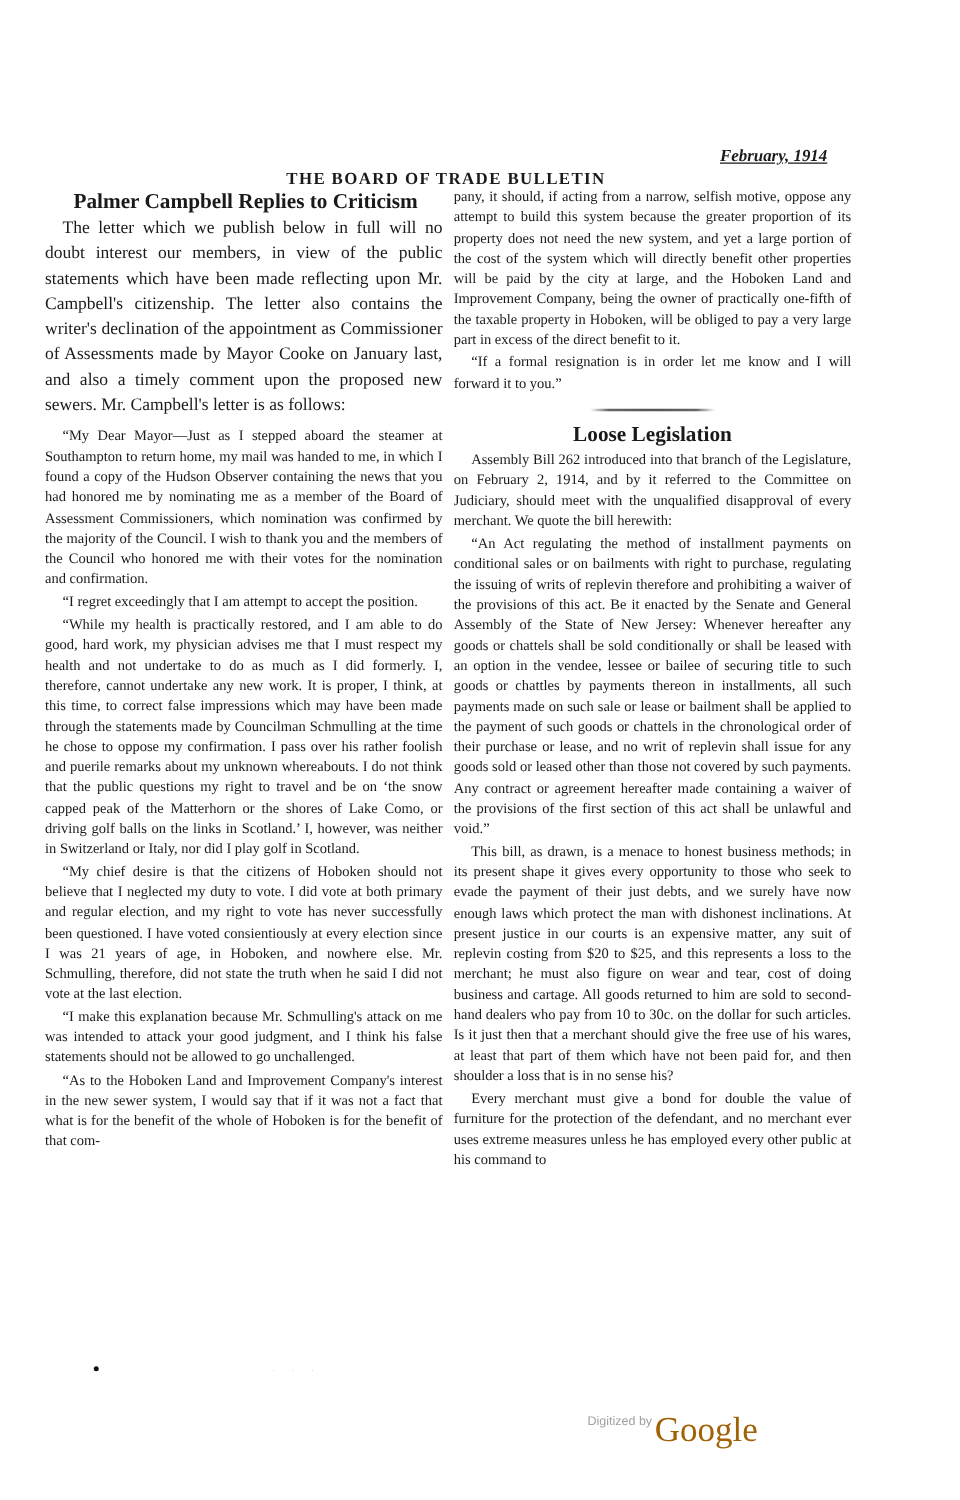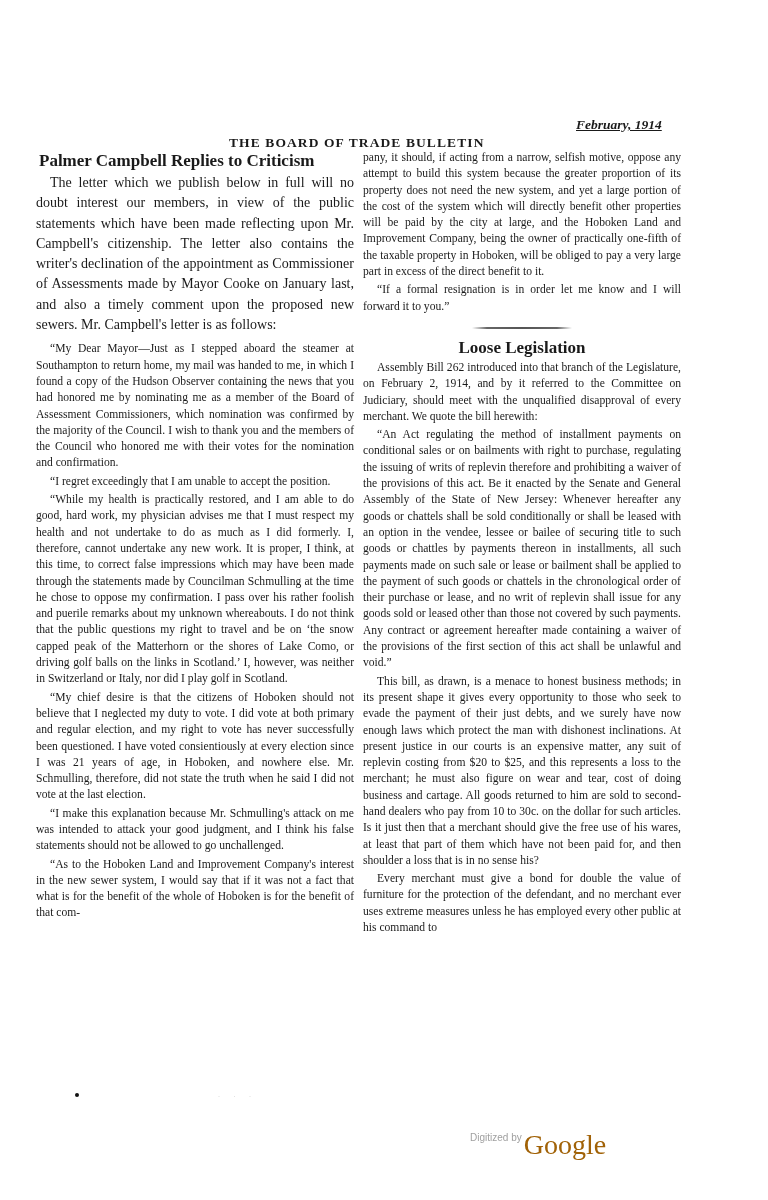--- a/index.html
+++ b/index.html
@@ -19,21 +19,21 @@
   }
 
   .col {
     position: absolute; top: 150px; width: 318px;
     font-size: 11.6px; line-height: 16.3px; text-align: justify;
   }
   .col-left { left: 36px; }
   .col-right { left: 363px; }
 
   .headline {
-    font-size: 17px; font-weight: bold; line-height: 22px; text-align: left;
+    font-size: 17px; font-weight: bold; line-height: 22px; text-align: center;
     margin-bottom: 1px;
   }
   .col-left .headline { padding-left: 3px; }
   .col-right .headline { text-align: center; margin-top: 4px; }
 
   .lead {
     font-size: 14px; line-height: 20.3px; text-align: justify;
     text-indent: 14px; margin-bottom: 6px;
   }
   p.para { text-indent: 14px; margin-bottom: 2px; }
@@ -70,21 +70,21 @@
 
 <div class="running-head">
   <span class="pub-title">THE BOARD OF TRADE BULLETIN</span>
   <span class="pub-date">February, 1914</span>
 </div>
 
 <div class="col col-left">
   <h2 class="headline">Palmer Campbell Replies to Criticism</h2>
   <p class="lead">The letter which we publish below in full will no doubt interest our members, in view of the public statements which have been made reflecting upon Mr. Campbell's citizenship. The letter also contains the writer's declination of the appointment as Commissioner of Assessments made by Mayor Cooke on January last, and also a timely comment upon the proposed new sewers. Mr. Campbell's letter is as follows:</p>
   <p class="para">“My Dear Mayor—Just as I stepped aboard the steamer at Southampton to return home, my mail was handed to me, in which I found a copy of the Hudson Observer containing the news that you had honored me by nominating me as a member of the Board of Assessment Commissioners, which nomination was confirmed by the majority of the Council. I wish to thank you and the members of the Council who honored me with their votes for the nomination and confirmation.</p>
-  <p class="para">“I regret exceedingly that I am unable to accept the position.</p>
+  <p class="para">“I regret exceedingly that I am attempt to accept the position.</p>
   <p class="para">“While my health is practically restored, and I am able to do good, hard work, my physician advises me that I must respect my health and not undertake to do as much as I did formerly. I, therefore, cannot undertake any new work. It is proper, I think, at this time, to correct false impressions which may have been made through the statements made by Councilman Schmulling at the time he chose to oppose my confirmation. I pass over his rather foolish and puerile remarks about my unknown whereabouts. I do not think that the public questions my right to travel and be on ‘the snow capped peak of the Matterhorn or the shores of Lake Como, or driving golf balls on the links in Scotland.’ I, however, was neither in Switzerland or Italy, nor did I play golf in Scotland.</p>
   <p class="para">“My chief desire is that the citizens of Hoboken should not believe that I neglected my duty to vote. I did vote at both primary and regular election, and my right to vote has never successfully been questioned. I have voted consientiously at every election since I was 21 years of age, in Hoboken, and nowhere else. Mr. Schmulling, therefore, did not state the truth when he said I did not vote at the last election.</p>
   <p class="para">“I make this explanation because Mr. Schmulling's attack on me was intended to attack your good judgment, and I think his false statements should not be allowed to go unchallenged.</p>
   <p class="para">“As to the Hoboken Land and Improvement Company's interest in the new sewer system, I would say that if it was not a fact that what is for the benefit of the whole of Hoboken is for the benefit of that com-</p>
 </div>
 
 <div class="col col-right">
   <p class="para cont">pany, it should, if acting from a narrow, selfish motive, oppose any attempt to build this system because the greater proportion of its property does not need the new system, and yet a large portion of the cost of the system which will directly benefit other properties will be paid by the city at large, and the Hoboken Land and Improvement Company, being the owner of practically one-fifth of the taxable property in Hoboken, will be obliged to pay a very large part in excess of the direct benefit to it.</p>
   <p class="para">“If a formal resignation is in order let me know and I will forward it to you.”</p>
   <div class="divider"></div>

